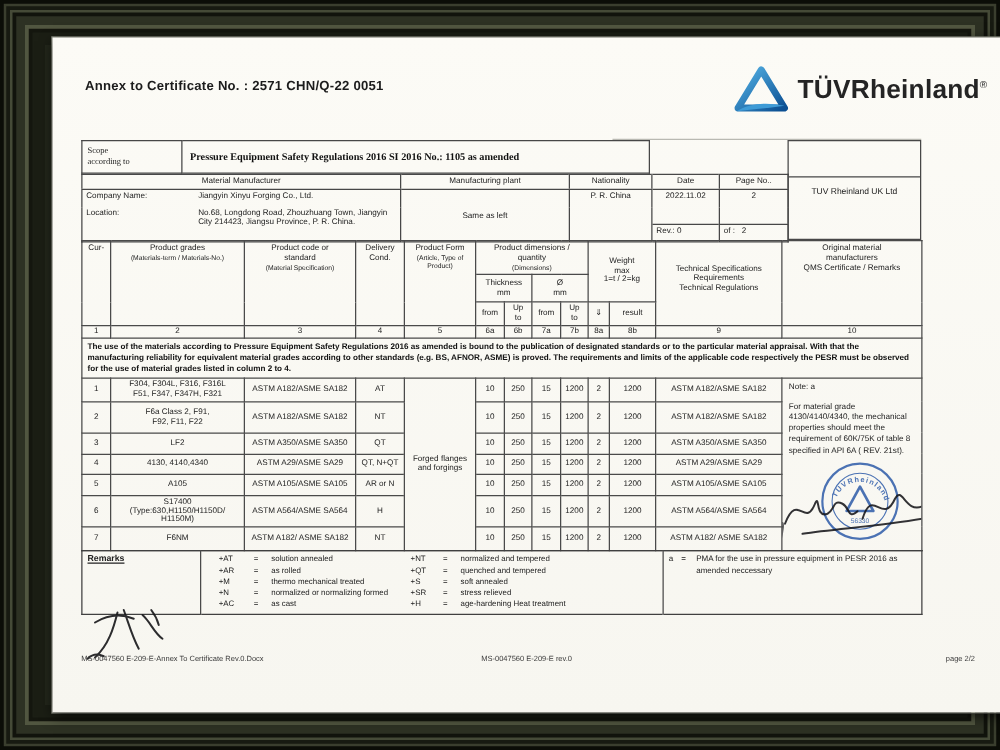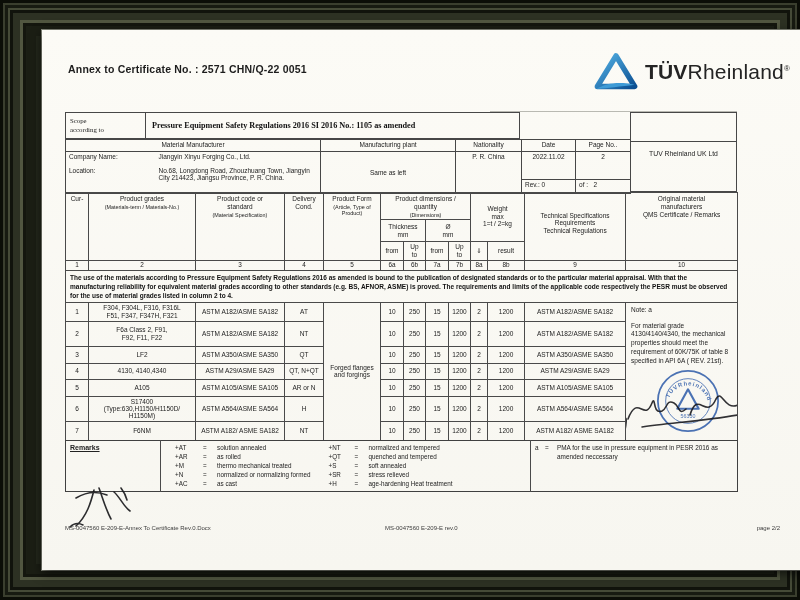--- a/index.html
+++ b/index.html
@@ -23,21 +23,21 @@
   .paper { position:absolute; left:42px; top:30px; width:768px; height:540px;
     background:linear-gradient(180deg,#fcfbf6 0%,#f7f6f0 100%);
     box-shadow:0 3px 10px rgba(0,0,0,.7), 0 0 0 1px #8a8d80; }
 
   .annex { position:absolute; left:26px; top:33px; font-size:10.5px; font-weight:bold; color:#1c1c1c; letter-spacing:.2px; }
 
   .logo { position:absolute; right:20px; top:22px; display:flex; align-items:center; gap:7px; }
   .logo-tri { width:44px; height:40px; }
   .logo-text { font-size:21px; color:#242424; letter-spacing:.2px; white-space:nowrap; }
   .logo-text .tuv { font-weight:bold; }
-  .logo-text .rh { font-weight:normal; }
+  .logo-text .rh { font-weight:bold; }
   .logo-text .reg { font-size:8px; vertical-align:super; }
   .logo-rule { position:absolute; left:448px; top:81px; width:247px; height:1px; background:#b9b9b2; }
 
   .pre { white-space:pre-line; }
 
   table { border-collapse:collapse; table-layout:fixed; }
   td { overflow:hidden; line-height:1.2; }
 
   .top-tables { position:absolute; left:23px; top:82px; }
   .scope-table { width:455px; border:1.5px solid #474747; }

